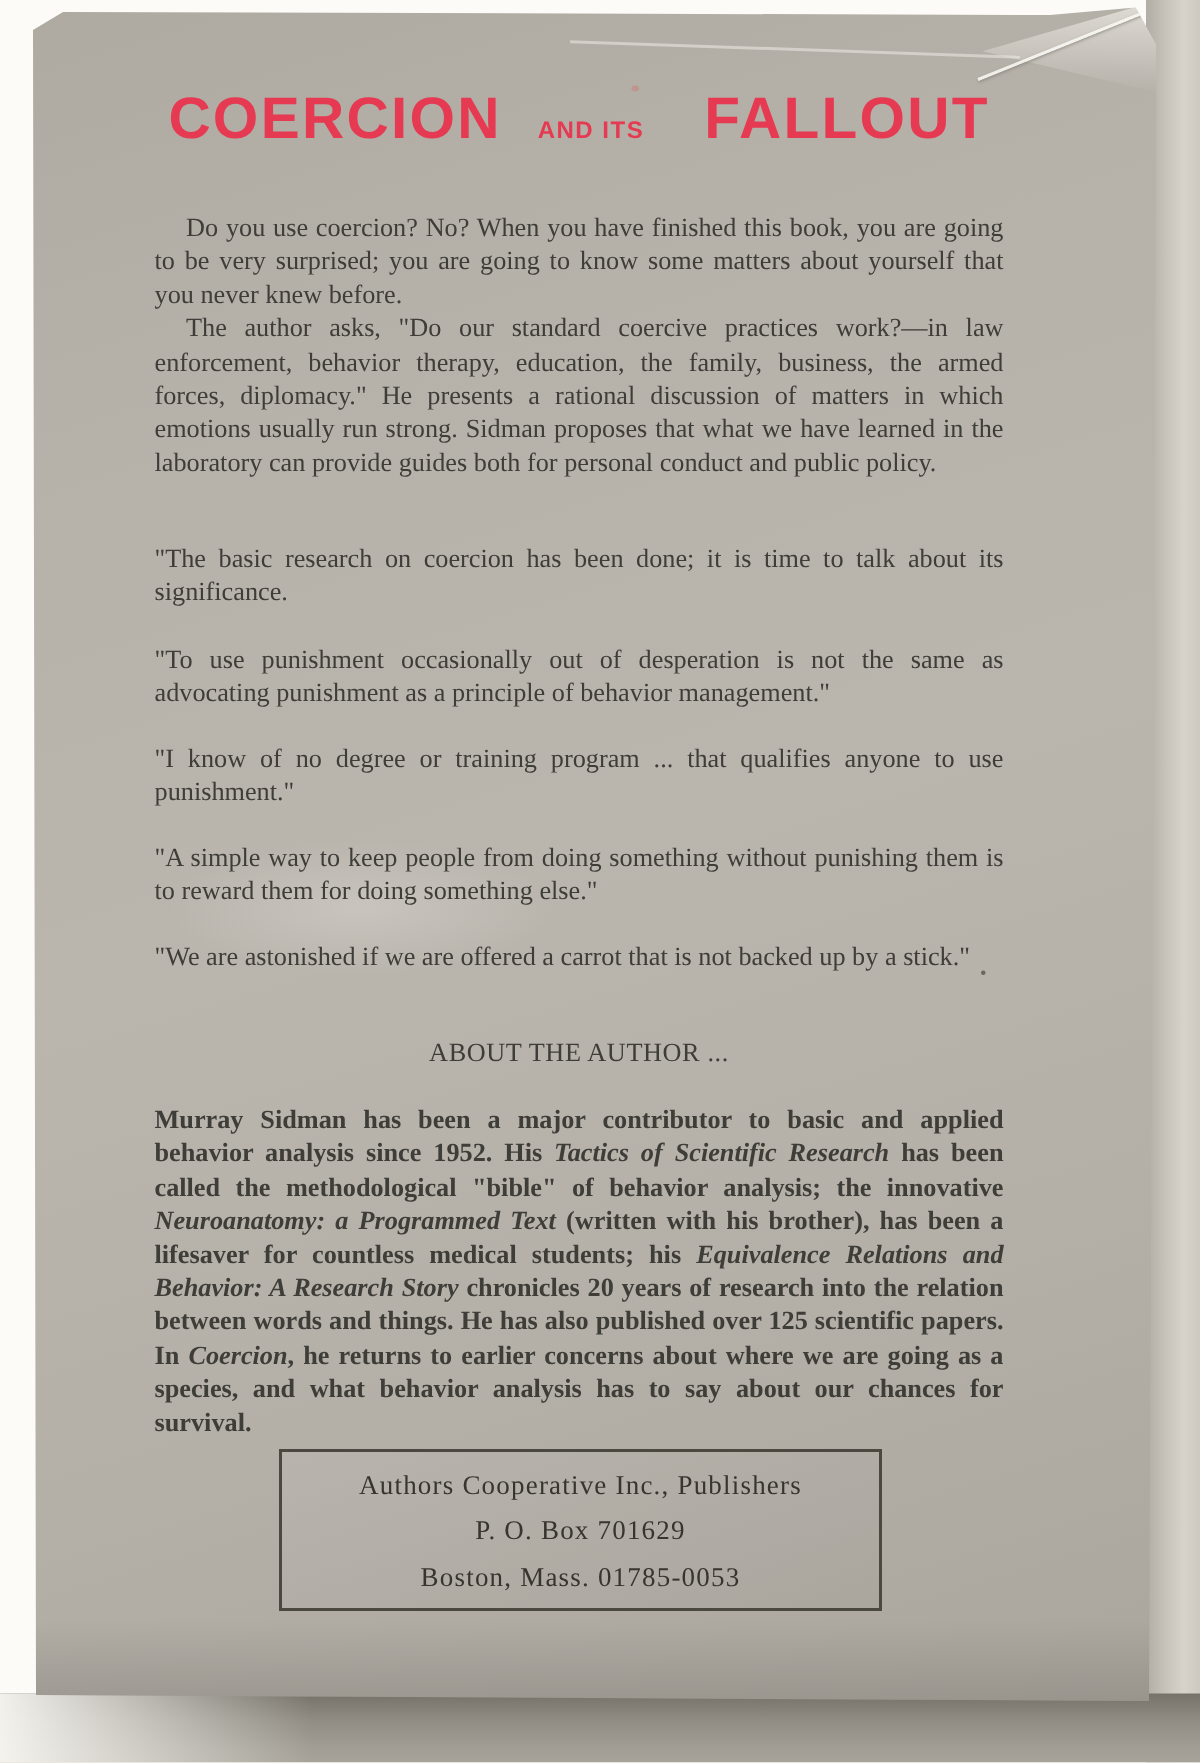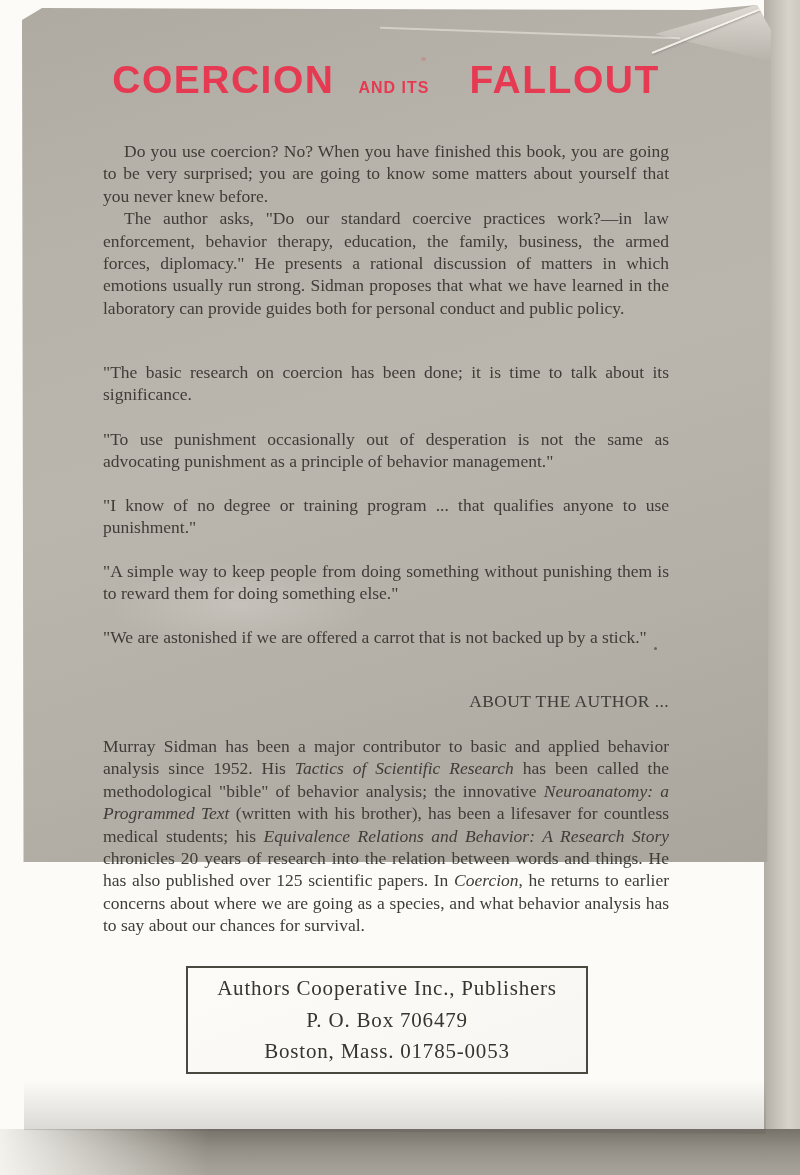--- a/index.html
+++ b/index.html
@@ -15,21 +15,21 @@
   }
   
   .scan-bottom {
     position:absolute; left:0; top:1129px; width:800px; height:46px;
     background:
       linear-gradient(to right, rgba(248,247,242,.95), rgba(248,247,242,0) 26%),
       linear-gradient(to bottom,#767269,#918d84 40%,#a29e95 80%,#a7a39a);
   }
   
   .cover {
-    position:absolute; left:0; top:0; width:800px; height:862px;
+    position:absolute; left:0; top:0; width:800px; height:1175px;
     clip-path:polygon(22px 20px,42px 8px,700px 10px,757px 5px,771px 30px,766px 1134px,24px 1130px);
     background:linear-gradient(163deg,#aeaaa1 0%,#b6b1a9 22%,#bab5ad 48%,#b4afa7 72%,#a9a59c 100%);
   }
   .cover::after { 
     content:""; position:absolute; left:0; top:1080px; width:800px; height:54px;
     background:linear-gradient(to bottom, rgba(90,86,80,0), rgba(90,86,80,.22));
   }
   
   .fold-tr {
     position:absolute; left:655px; top:0; width:118px; height:62px;
@@ -64,29 +64,29 @@
   .title-big   { font-size:39px; letter-spacing:1.5px; line-height:1; }
   .title-small { font-size:16px; letter-spacing:1px; margin:0 40px 0 24px; line-height:1; }
 
   
   .textcol {
     position:absolute; left:103px; width:566px;
     color:#3f3d38; font-size:17.5px; line-height:22.4px; text-align:justify;
   }
   .textcol p { margin:0; }
   .indent p { text-indent:21px; }
-  .about { text-align:right; letter-spacing:.4px;font-family:Liberation Serif, serif; }
+  .about { text-align:center; letter-spacing:.4px;font-family:Liberation Serif, serif; }
   .bio i { font-style:italic; }
 
   
   .pubbox {
     position:absolute; left:186px; top:966px; width:402px; height:108px;
     box-sizing:border-box; border:2px solid #4b4840;
     display:flex; flex-direction:column; justify-content:space-evenly;
-    text-align:center; color:#37352e; font-size:21px; letter-spacing:.8px;
+    text-align:center; color:#37352e; font-size:18px; letter-spacing:.8px;
     background:linear-gradient(160deg, rgba(255,255,255,.06), rgba(0,0,0,.02));
   }
   .pubbox div { line-height:1; }
 </style>
 </head>
 <body>
 
 <div class="scan-right"></div>
 <div class="scan-bottom"></div>
 
@@ -122,22 +122,22 @@
     <p>"A simple way to keep people from doing something without punishing them is to reward them for doing something else."</p>
   </div>
   <div class="textcol" style="top:626px;">
     <p>"We are astonished if we are offered a carrot that is not backed up by a stick."</p>
   </div>
 
   <div class="textcol about" style="top:690px;">
     <p>ABOUT THE AUTHOR ...</p>
   </div>
 
-  <div class="textcol bio" style="top:735px;">
+  <div class="textcol bio" style="top:735px;font-weight:bold;">
     <p><span>Murray Sidman has been a major contributor to basic and applied behavior analysis since 1952. His </span><i>Tactics of Scientific Research</i><span> has been called the methodological "bible" of behavior analysis; the innovative </span><i>Neuroanatomy: a Programmed Text</i><span> (written with his brother), has been a lifesaver for countless medical students; his </span><i>Equivalence Relations and Behavior: A Research Story</i><span> chronicles 20 years of research into the relation between words and things. He has also published over 125 scientific papers. In </span><i>Coercion</i><span>, he returns to earlier concerns about where we are going as a species, and what behavior analysis has to say about our chances for survival.</span></p>
   </div>
 
   <div class="pubbox">
     <div>Authors Cooperative Inc., Publishers</div>
-    <div>P. O. Box 706479</div>
+    <div>P. O. Box 701629</div>
     <div>Boston, Mass. 01785-0053</div>
   </div>
 </div>
 
 </body></html>

